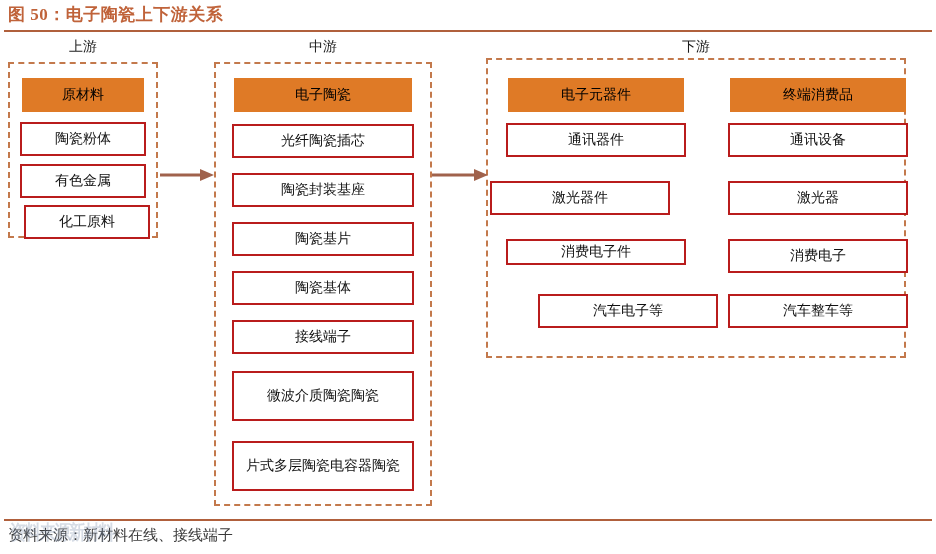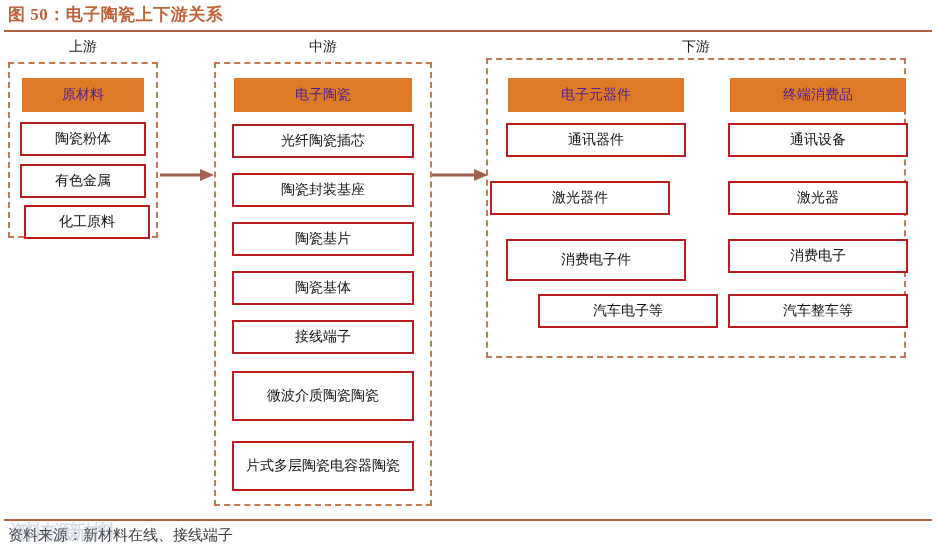--- a/index.html
+++ b/index.html
@@ -84,21 +84,21 @@
     font-size: 14px;
     color: #111111;
     line-height: 1.25;
     background: #ffffff;
     border: 2px solid #b91c1c;
     padding: 2px 4px;
   }
   .node.header {
     background: #df7a26;
     border: none;
-    color: #4c1d95;
+    color: #000000;
   }
 
   
   #u-head { left: 22px; top: 78px;  width: 122px; height: 34px; }
   #u-1    { left: 20px; top: 122px; width: 126px; height: 34px; }
   #u-2    { left: 20px; top: 164px; width: 126px; height: 34px; }
   #u-3    { left: 24px; top: 205px; width: 126px; height: 34px; }
 
   
   #m-head { left: 234px; top: 78px;  width: 178px; height: 34px; }
@@ -107,21 +107,21 @@
   #m-3    { left: 232px; top: 222px; width: 182px; height: 34px; }
   #m-4    { left: 232px; top: 271px; width: 182px; height: 34px; }
   #m-5    { left: 232px; top: 320px; width: 182px; height: 34px; }
   #m-6    { left: 232px; top: 371px; width: 182px; height: 50px; }
   #m-7    { left: 232px; top: 441px; width: 182px; height: 50px; }
 
   
   #d1-head { left: 508px; top: 78px;  width: 176px; height: 34px; }
   #d1-1    { left: 506px; top: 123px; width: 180px; height: 34px; }
   #d1-2    { left: 490px; top: 181px; width: 180px; height: 34px; }
-  #d1-3    { left: 506px; top: 239px; width: 180px; height: 42px; }
+  #d1-3    { left: 506px; top: 239px; width: 180px; height: 26px; }
   #d1-4    { left: 506px; top: 294px; width: 180px; height: 34px; margin-left: 32px; }
 
   
   #d2-head { left: 730px; top: 78px;  width: 176px; height: 34px; }
   #d2-1    { left: 728px; top: 123px; width: 180px; height: 34px; }
   #d2-2    { left: 728px; top: 181px; width: 180px; height: 34px; }
   #d2-3    { left: 728px; top: 239px; width: 180px; height: 34px; }
   #d2-4    { left: 728px; top: 294px; width: 180px; height: 34px; }
 
   

